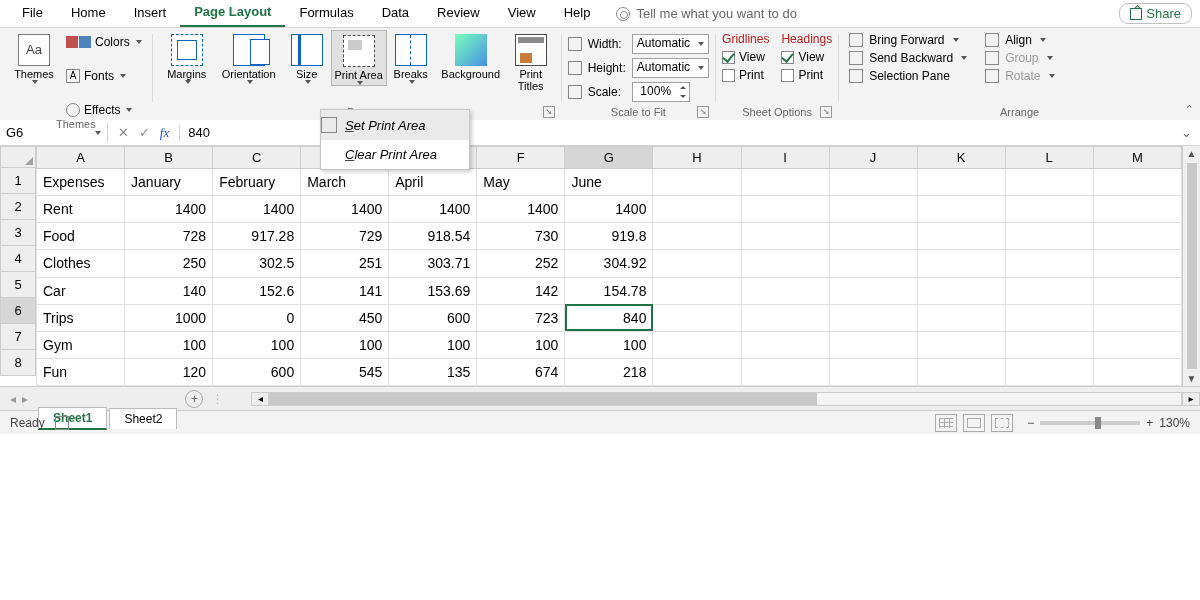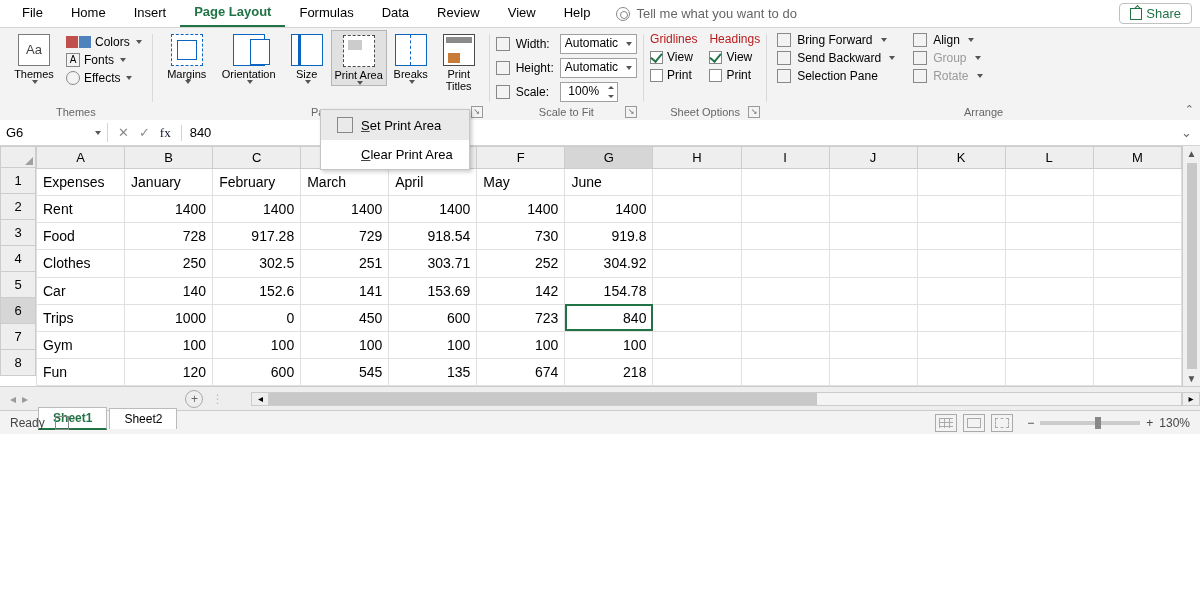--- a/index.html
+++ b/index.html
@@ -3,64 +3,64 @@
 <meta charset="utf-8">
 <style>
   * { box-sizing: border-box; font-family: "Segoe UI", Arial, sans-serif; }
   body { margin:0; background:#fff; width:1200px; }
   .ribbon-tabs { display:flex; align-items:center; height:28px; padding:0 8px; border-bottom:1px solid #d4d4d4; font-size:13px; }
   .ribbon-tabs .tab { padding:4px 14px 6px; cursor:pointer; }
   .ribbon-tabs .tab.active { color:#217346; border-bottom:2px solid #217346; font-weight:600; }
   .ribbon-tabs .tellme { display:flex; align-items:center; gap:6px; color:#666; margin-left:12px; }
   .ribbon-tabs .bulb { width:14px;height:14px;border:1px solid #888;border-radius:50%; position:relative;}
   .ribbon-tabs .bulb::after{content:"";position:absolute;left:3px;top:3px;width:6px;height:6px;border:1px solid #888;border-radius:50%;}
-  .share { margin-left:auto; border:1px solid #c0c0c0; border-radius:4px; padding:2px 10px; color:#217346; font-size:13px; display:flex;align-items:center;gap:4px;}
+  .share { margin-left:auto; border:1px solid #c0c0c0; border-radius:9px; padding:2px 10px; color:#217346; font-size:13px; display:flex;align-items:center;gap:4px;}
   .share .i{width:12px;height:12px;border:1px solid #217346;position:relative;}
   .share .i::after{content:"";position:absolute;left:4px;top:-3px;width:4px;height:4px;border-top:1px solid #217346;border-right:1px solid #217346;transform:rotate(-45deg);}
   .ribbon { display:flex; height:92px; background:#f3f3f3; position:relative; }
   .group { display:flex;flex-direction:column; padding:2px 6px 0; }
   .group-body { flex:1; display:flex; align-items:flex-start; }
   .group-label { text-align:center; font-size:11px; color:#666; padding-bottom:2px; position:relative;}
   .launcher { position:absolute; right:0; bottom:2px; width:12px;height:12px;border:1px solid #999;font-size:8px;line-height:10px;text-align:center;}
   .sep { width:1px;background:#d9d9d9; margin:6px 0 18px; }
   .big-btn { display:flex;flex-direction:column;align-items:center; width:56px; padding-top:4px; font-size:11px; text-align:center; cursor:pointer;}
   .big-btn .icon { width:32px;height:32px; margin-bottom:2px; position:relative;}
   .big-btn.small{width:48px;}
   .big-btn.selected{background:#e1e1e1;border:1px solid #b5b5b5;}
   .caret{display:inline-block;border-left:3px solid transparent;border-right:3px solid transparent;border-top:4px solid #555;margin-left:2px;vertical-align:middle;}
-  .mini-list{display:flex;flex-direction:column;gap:2px;padding-top:4px;font-size:12px;}
+  .mini-list{display:flex;flex-direction:column;gap:18px;padding-top:4px;font-size:12px;}
   .mini-item{display:flex;align-items:center;gap:4px;cursor:pointer;padding:1px 4px;}
   .sq{width:14px;height:14px;border:1px solid #888;position:relative;}
   .scale-grid{display:grid;grid-template-columns:auto auto auto;gap:4px 6px;font-size:12px;align-items:center;padding-top:4px;}
   .dd{border:1px solid #a0a0a0;background:#fff;height:20px;font-size:12px;padding:1px 18px 1px 4px;position:relative;min-width:72px;display:inline-block;}
   .dd::after{content:"";position:absolute;right:4px;top:7px;border-left:3px solid transparent;border-right:3px solid transparent;border-top:4px solid #555;}
   .spin{border:1px solid #a0a0a0;background:#fff;height:20px;width:58px;font-size:12px;padding:1px 14px 1px 4px;position:relative;text-align:center;display:inline-block;}
   .spin::before{content:"";position:absolute;right:3px;top:3px;border-left:3px solid transparent;border-right:3px solid transparent;border-bottom:3px solid #555;}
   .spin::after{content:"";position:absolute;right:3px;bottom:3px;border-left:3px solid transparent;border-right:3px solid transparent;border-top:3px solid #555;}
   .opt-cols{display:flex;gap:12px;padding-top:2px;font-size:12px;}
   .opt-col{display:flex;flex-direction:column;gap:4px;}
   .opt-head{color:#b91c1c;font-size:12px;text-align:left;}
   .chk{display:flex;align-items:center;gap:4px;cursor:pointer;}
   .chkbox{width:13px;height:13px;border:1px solid #888;background:#fff;position:relative;}
   .chkbox.checked::after{content:"";position:absolute;left:2px;top:-1px;width:5px;height:9px;border-right:2px solid #217346;border-bottom:2px solid #217346;transform:rotate(40deg);}
   .arr-col{display:flex;flex-direction:column;gap:2px;padding-top:2px;font-size:12px;justify-content:flex-end;}
   .arr-item{display:flex;align-items:center;gap:6px;padding:1px 4px;cursor:pointer;}
   .arr-item.disabled{color:#9a9a9a;cursor:default;}
   .collapse{position:absolute;right:6px;bottom:4px;font-size:11px;color:#666;}
 
   .dropdown{position:absolute;left:320px;top:109px;width:150px;background:#fff;border:1px solid #c6c6c6;box-shadow:2px 2px 4px rgba(0,0,0,.2);z-index:20;font-size:13px;}
-  .dropdown .ditem{display:flex;align-items:center;gap:8px;padding:7px 16px;cursor:pointer;}
+  .dropdown .ditem{display:flex;align-items:center;gap:8px;padding:7px 0;cursor:pointer;font-style:italic;}
   .dropdown .dicon{width:16px;height:16px;border:1px solid #888;position:relative;}
   .dropdown .ditem:first-child{background:#eaeaea;}
   .dropdown u{text-decoration:underline;text-decoration-color:#444;}
 
   .namebox-row{display:flex;align-items:center;height:26px;border-bottom:1px solid #d4d4d4;font-size:13px;}
   .namebox{width:108px;border-right:1px solid #d4d4d4;padding:2px 6px;display:flex;align-items:center;justify-content:space-between;}
   .fx-tools{display:flex;align-items:center;gap:10px;padding:0 10px;color:#8a8a8a;border-right:1px solid #d4d4d4;}
-  .fx{font-family:"Times New Roman",serif;color:#0f172a;}
+  .fx{font-style:italic;font-family:"Times New Roman",serif;color:#1d4ed8;}
   .formula-bar{flex:1;padding:2px 8px;}
   .formula-exp{margin-left:auto;padding:0 8px;color:#666;}
 
   .grid-area{display:flex;height:240px;position:relative;}
   .rowhdrs{width:36px;display:flex;flex-direction:column;}
   .corner{height:22px;border:1px solid #ccc;background:#eee;position:relative;}
   .corner::after{content:"";position:absolute;right:2px;bottom:2px;border-left:8px solid transparent;border-bottom:8px solid #a0a0a0;}
   .rowhdr{height:26px;border:1px solid #ccc;border-top:none;background:#eee;font-size:13px;display:flex;align-items:center;justify-content:center;}
   .rowhdr.active{background:#d6d6d6;}
   table.cells{border-collapse:collapse;flex:1;}
@@ -190,20 +190,24 @@
       <div class="big-btn selected">
           <div class="icon i-printarea"></div>
           <span>Print Area</span>
           <span class="caret"></span>
         </div>
       <div class="big-btn small">
           <div class="icon i-breaks"></div>
           <span>Breaks</span>
           <span class="caret"></span>
         </div>
+      <div class="big-btn" style="width:72px">
+          <div class="icon i-bg"></div>
+          <span>Background</span>
+        </div>
       <div class="big-btn small">
           <div class="icon i-titles"></div>
           <span>Print Titles</span>
         </div>
     </div>
     <div class="group-label"><span>Pag</span><span class="launcher">↘</span></div>
   </div>
   <div class="sep"></div>
 
   <div class="group">

